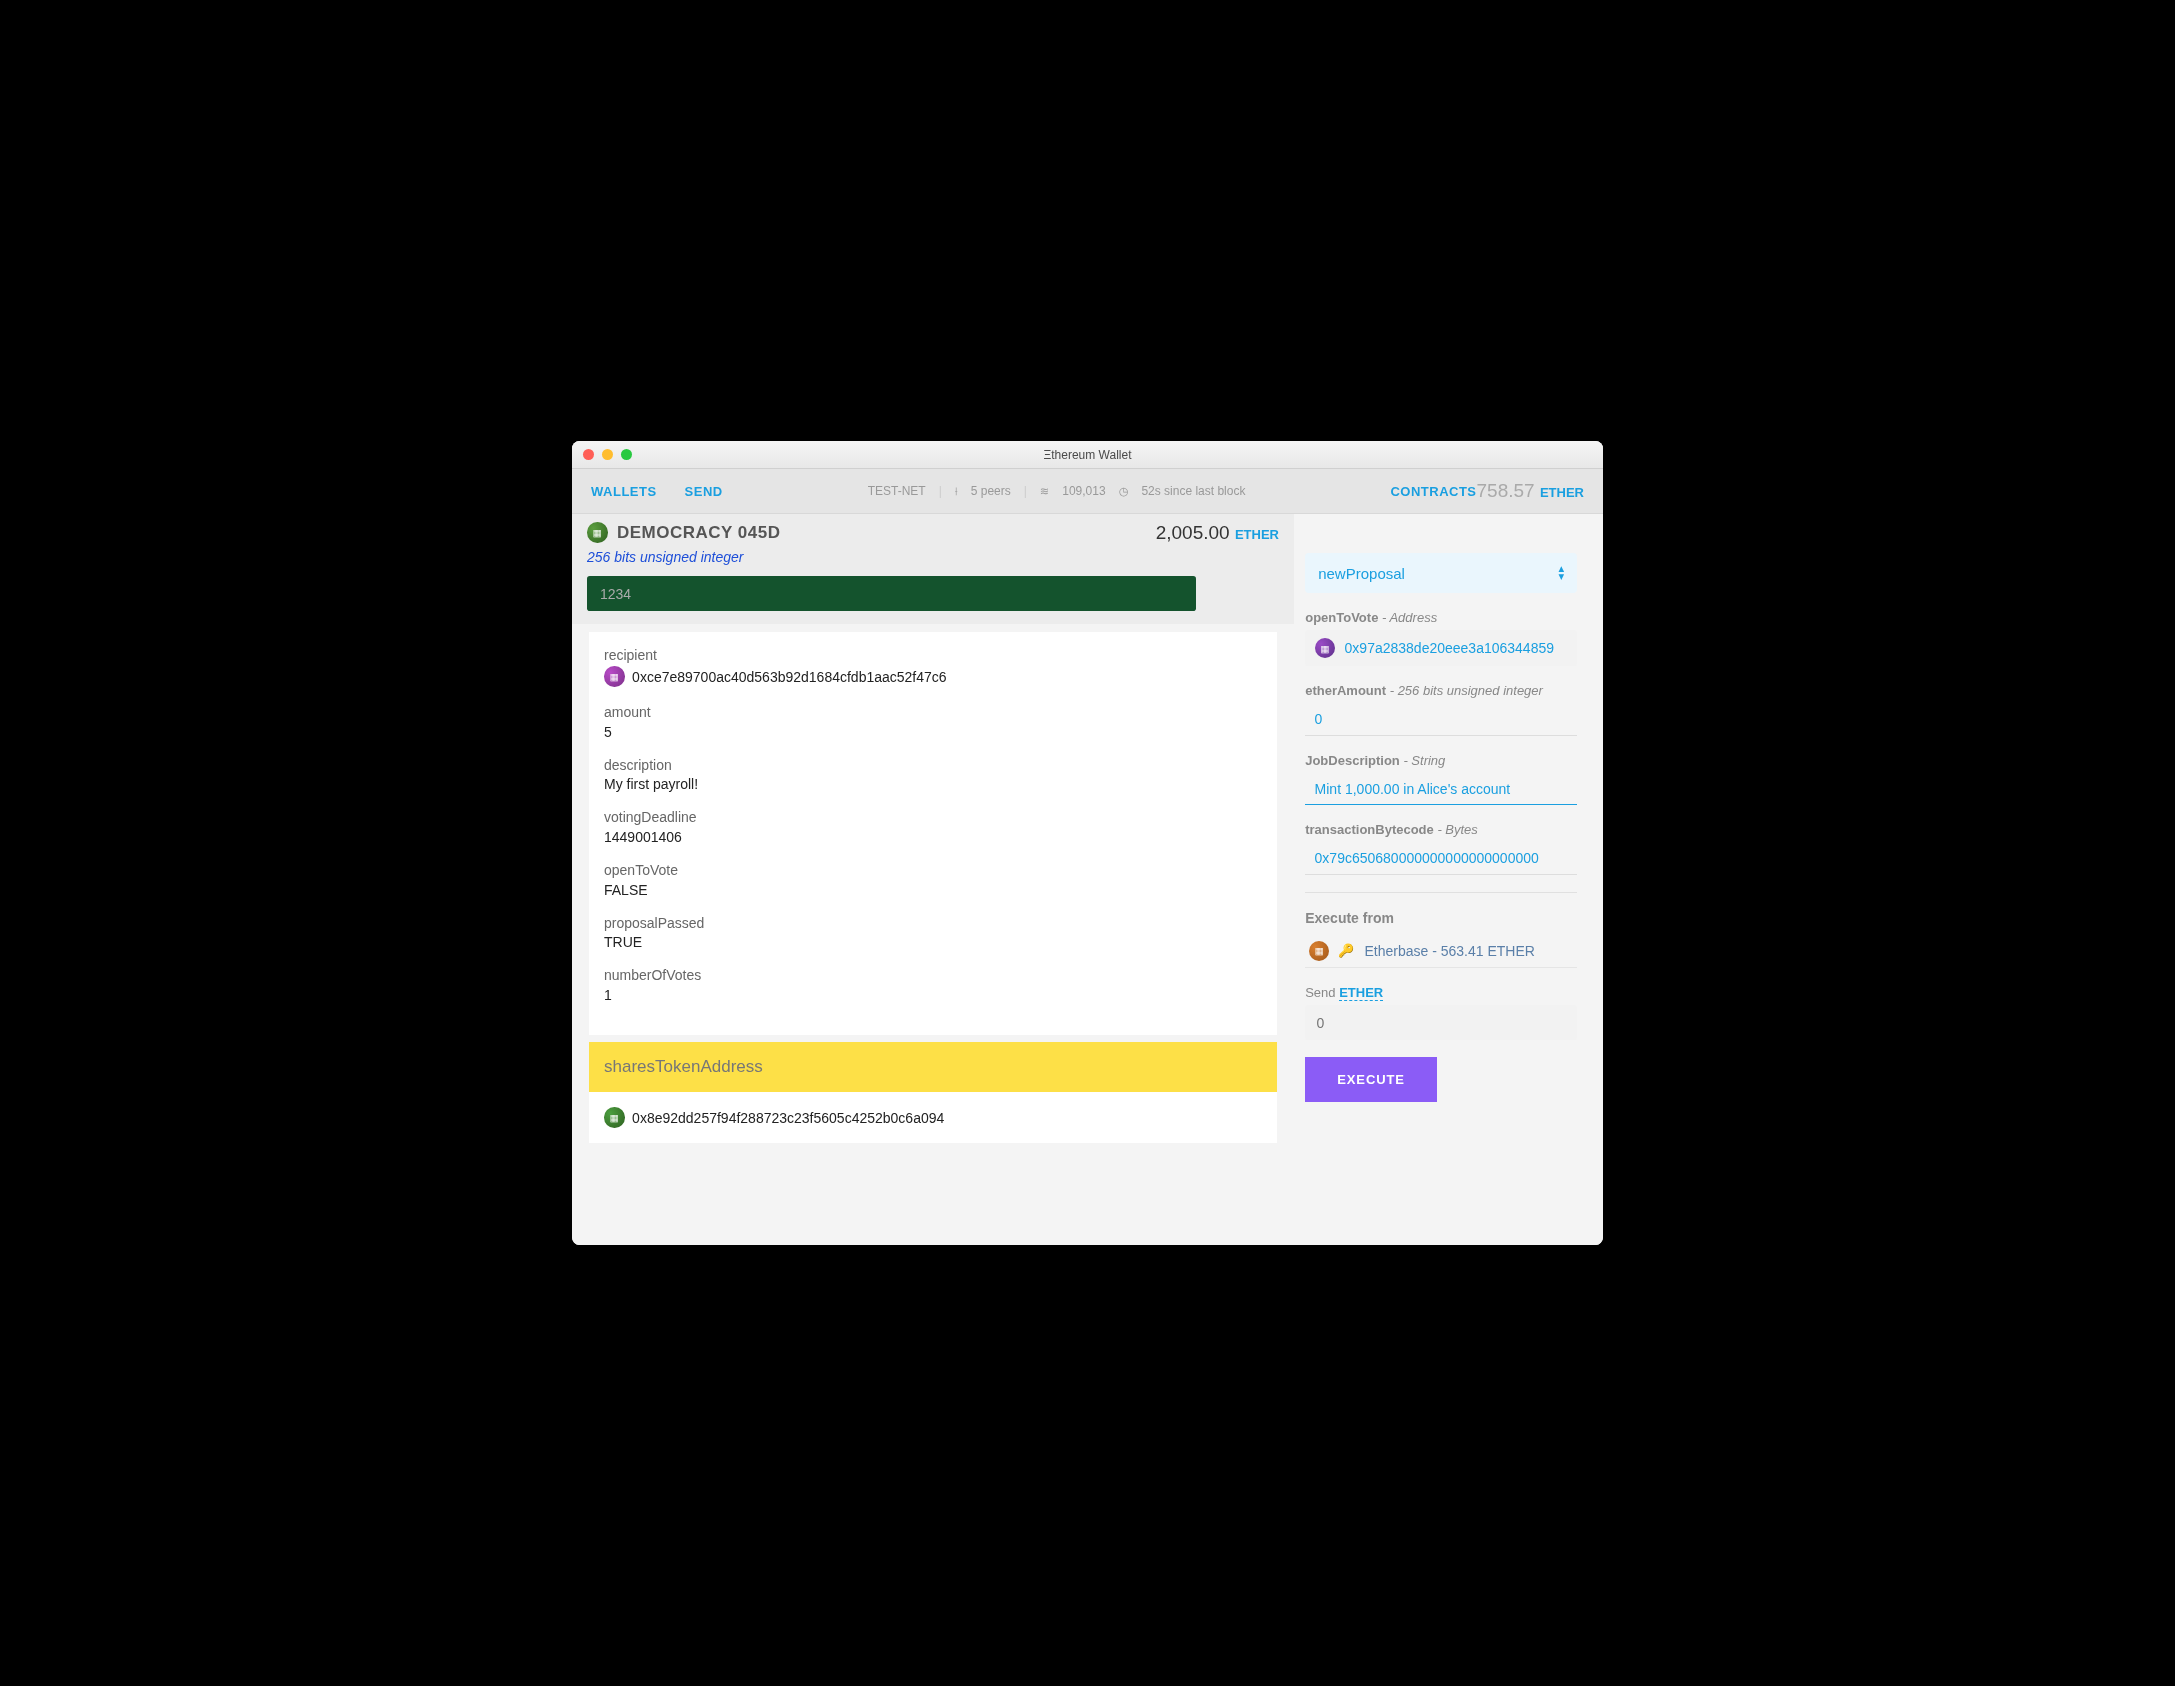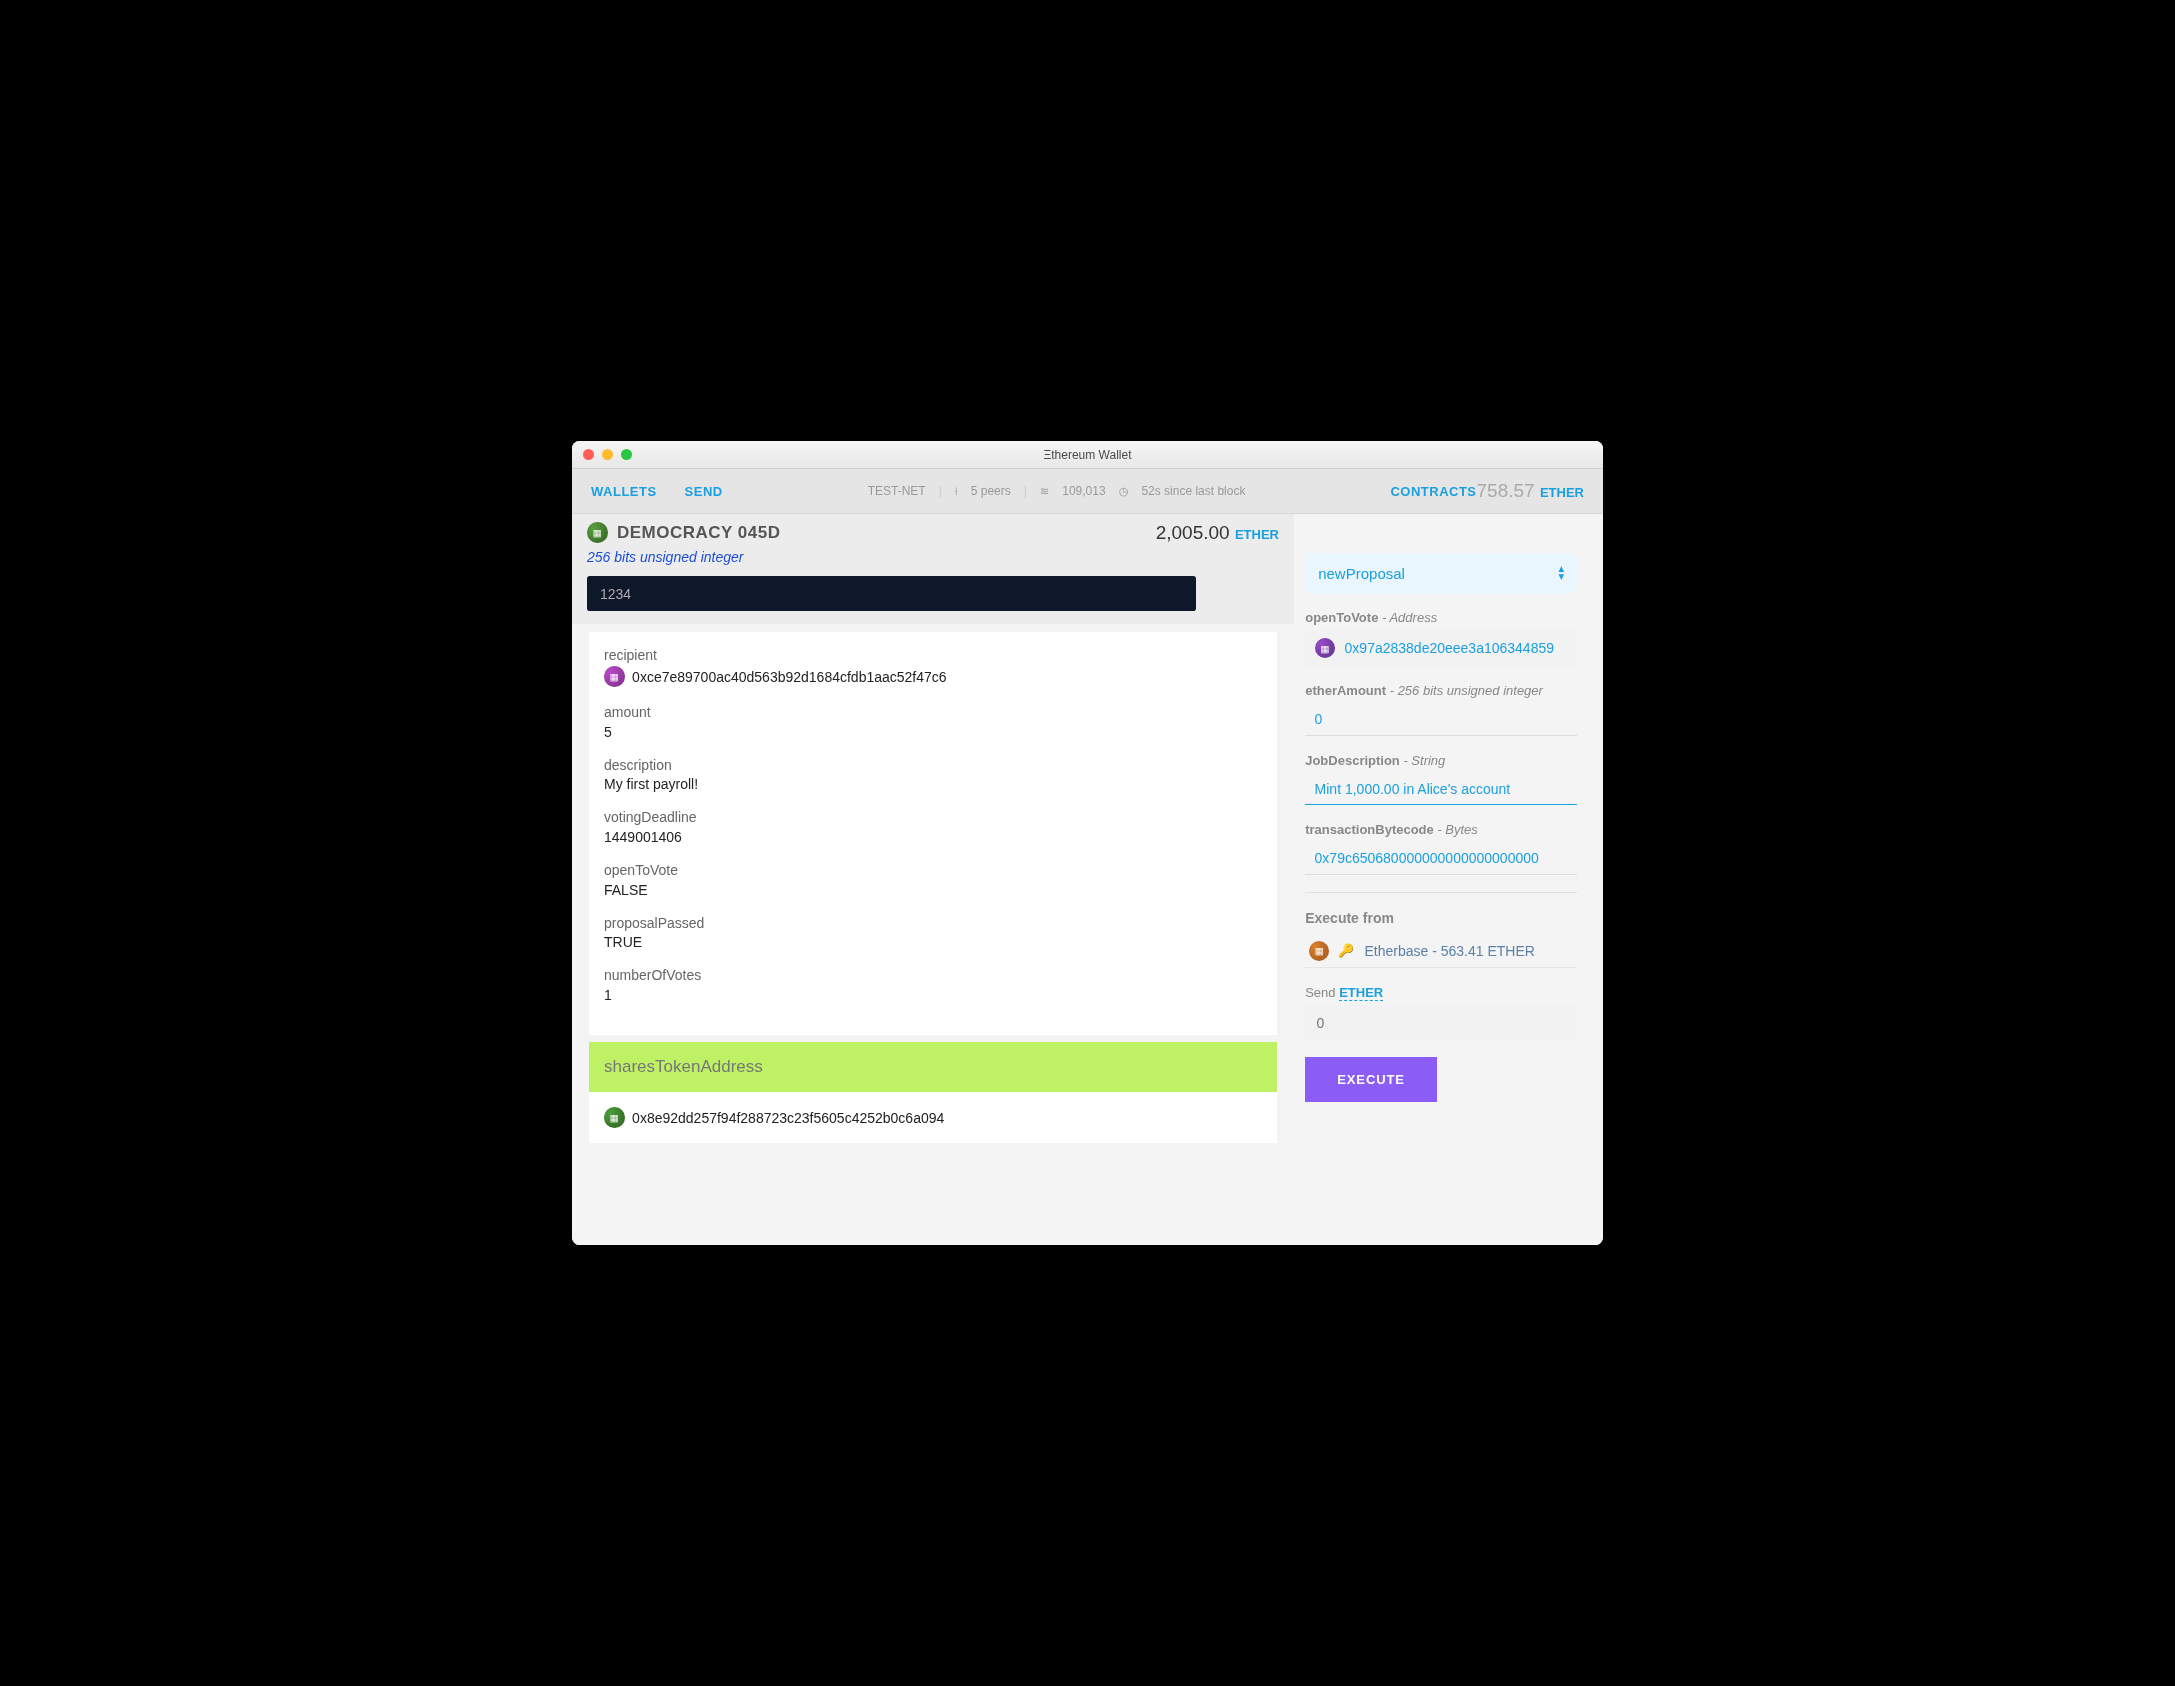--- a/index.html
+++ b/index.html
@@ -70,39 +70,39 @@
     display: inline-flex; align-items: center; justify-content: center;
     font-size: 9.4px; color: #fff; flex-shrink: 0;
   }
   .idc-a { background: radial-gradient(circle at 30% 30%, #5b9e3f, #2e5f1f); }
   .idc-b { background: radial-gradient(circle at 30% 30%, #b84bc7, #7a2f87); }
   .idc-c { background: radial-gradient(circle at 30% 30%, #d97f2e, #a05619); }
   .idc-d { background: radial-gradient(circle at 30% 30%, #4b9e3f, #2e5f1f); }
   .idc-e { background: radial-gradient(circle at 30% 30%, #9b4bc7, #5a2f87); }
   .sub-label { color: #1d4ed8; font-style: italic; font-size: 14px; padding: 5.6px 0; }
   .fake-input {
-    background: #0f172a;
+    background: #14532d;
     border-radius: 2.8px;
     padding: 9.4px 13px;
     color: #aaa;
     font-size: 14px;
     margin-top: 5.6px;
     width: 88%;
   }
   .white-panel {
     background: #fff;
     padding: 15px;
     margin-top: 7.5px;
   }
   .field-group { margin-bottom: 17px; }
   .field-label { color: #666; font-size: 14px; margin-bottom: 3.7px; }
   .field-value { color: #222; font-size: 14px; word-break: break-all; }
   .addr-row { display: flex; align-items: center; gap: 7.5px; }
   .section-title { color: #777; font-size: 17px; padding: 15px 15px; }
-  .grey-panel { background: #bef264; margin-top: 7.5px; }
+  .grey-panel { background: #fde047; margin-top: 7.5px; }
   
   .r-select {
     background: #eaf6fd;
     border-radius: 3.7px;
     padding: 11.2px 13px;
     color: #1a9fe0;
     font-size: 15px;
     display: flex;
     justify-content: space-between;
     align-items: center;

